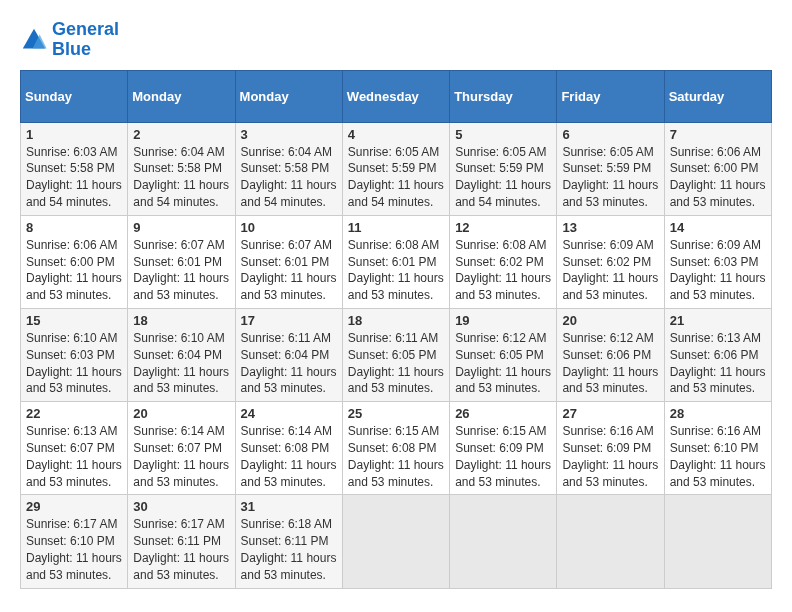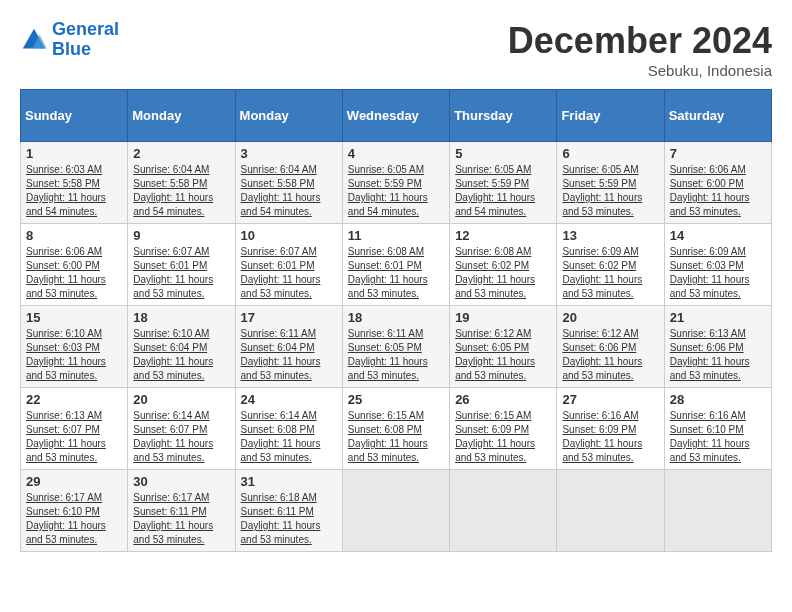--- a/index.html
+++ b/index.html
@@ -74,44 +74,39 @@
     tbody tr:nth-child(even) td {
       background-color: #fff;
     }
     .day-num {
       font-size: 13px;
       font-weight: bold;
       display: block;
       margin-bottom: 2px;
     }
     .cell-content {
-      font-size: 10px;
+      font-size: 12px;
       line-height: 1.4;
       color: #333;
-      text-decoration: underline;
     }
   </style>
 </head>
 <body>
 
 <div class="header">
   <div class="logo">
     <svg class="logo-icon" viewBox="0 0 40 40">
       <polygon points="20,4 36,32 4,32" fill="#1a6fc4"></polygon>
       <polygon points="28,12 38,32 18,32" fill="#4a9fe0" opacity="0.7"></polygon>
     </svg>
     <div class="logo-text">
       <div><span>General</span></div>
       <div><span style="color:#1a6fc4">Blue</span></div>
     </div>
   </div>
-  <div class="title-block">
-    <div class="month-title">December 2024</div>
-    <div class="subtitle">Sebuku, Indonesia</div>
-  </div>
 </div>
 
 <table>
   <thead>
     <tr>
     <th>Sunday</th>
         <th>Monday</th>
         <th>Monday</th>
         <th>Wednesday</th>
         <th>Thursday</th>

